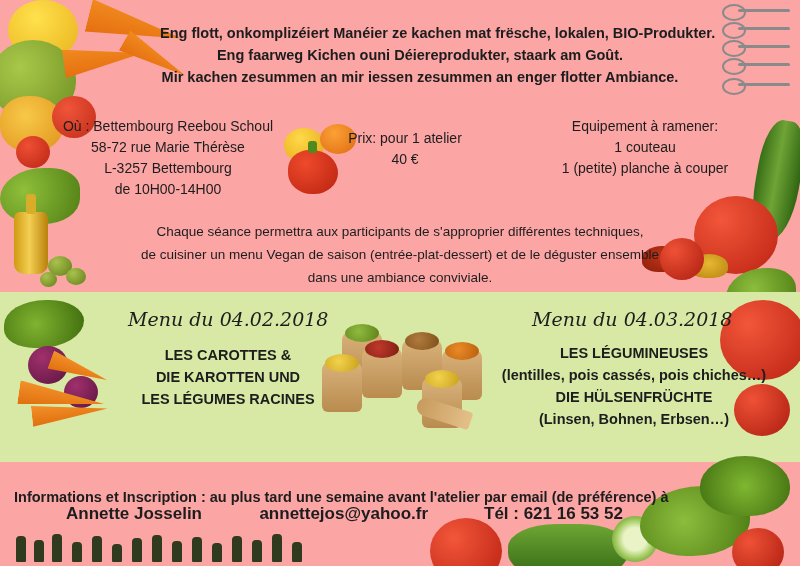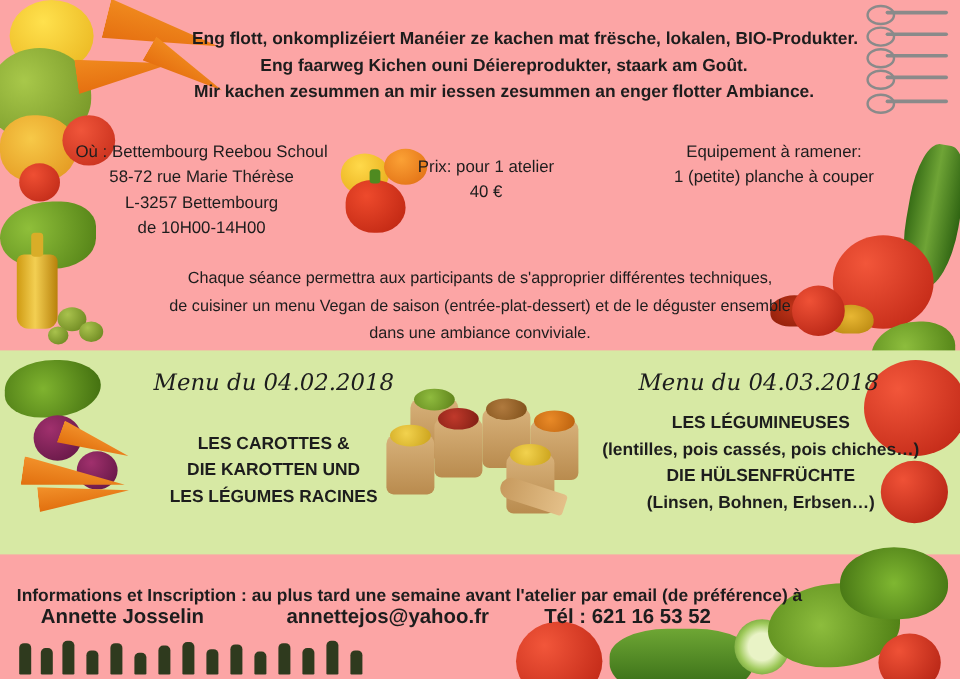--- a/index.html
+++ b/index.html
@@ -278,32 +278,32 @@
     position: absolute; font-family: "DejaVu Serif", serif;
     font-style: italic; font-size: 19px; color: #1d1d1d;
   }
   .mt-left  { left: 128px; top: 308px; }
   .mt-right { left: 532px; top: 308px; }
 
   .menu-body {
     position: absolute; text-align: center; color: #1d1d1d;
     font-size: 14.5px; line-height: 22px; font-weight: 600;
   }
-  .mb-left  { left: 128px; top: 359px; width: 200px; }
+  .mb-left  { left: 128px; top: 344px; width: 200px; }
   .mb-right { left: 500px; top: 342px; width: 268px; }
 
   .footer-line {
     position: absolute; left: 14px; top: 489px; width: 660px;
     color: #1d1d1d; font-size: 14.5px; font-weight: 700;
   }
   .contact {
     position: absolute; left: 34px; top: 504px; width: 640px;
     color: #1d1d1d; font-size: 17px; font-weight: 700;
   }
-  .contact span { display: inline-block; }
+  .contact span { display: inline-block; text-align: center; }
   .contact .name  { width: 200px; }
   .contact .email { width: 210px; }
   .contact .tel   { width: 200px; }
 </style>
 </head>
 <body>
 
 <div class="poster">
 
   <div class="blob tl-pumpkin2"></div>
@@ -369,20 +369,21 @@
       <div>de 10H00-14H00</div>
     </div>
 
     <div class="col col-price">
       <div>Prix: pour 1 atelier</div>
       <div>40 €</div>
     </div>
 
     <div class="col col-equip">
       <div>Equipement à ramener:</div>
+      <div>1 couteau</div>
       <div>1 (petite) planche à couper</div>
     </div>
   </div>
 
   <div class="para">
     <div>Chaque séance permettra aux participants de s'approprier différentes techniques,</div>
     <div>de cuisiner un menu Vegan de saison (entrée-plat-dessert) et de le déguster ensemble</div>
     <div>dans une ambiance conviviale.</div>
   </div>
 

